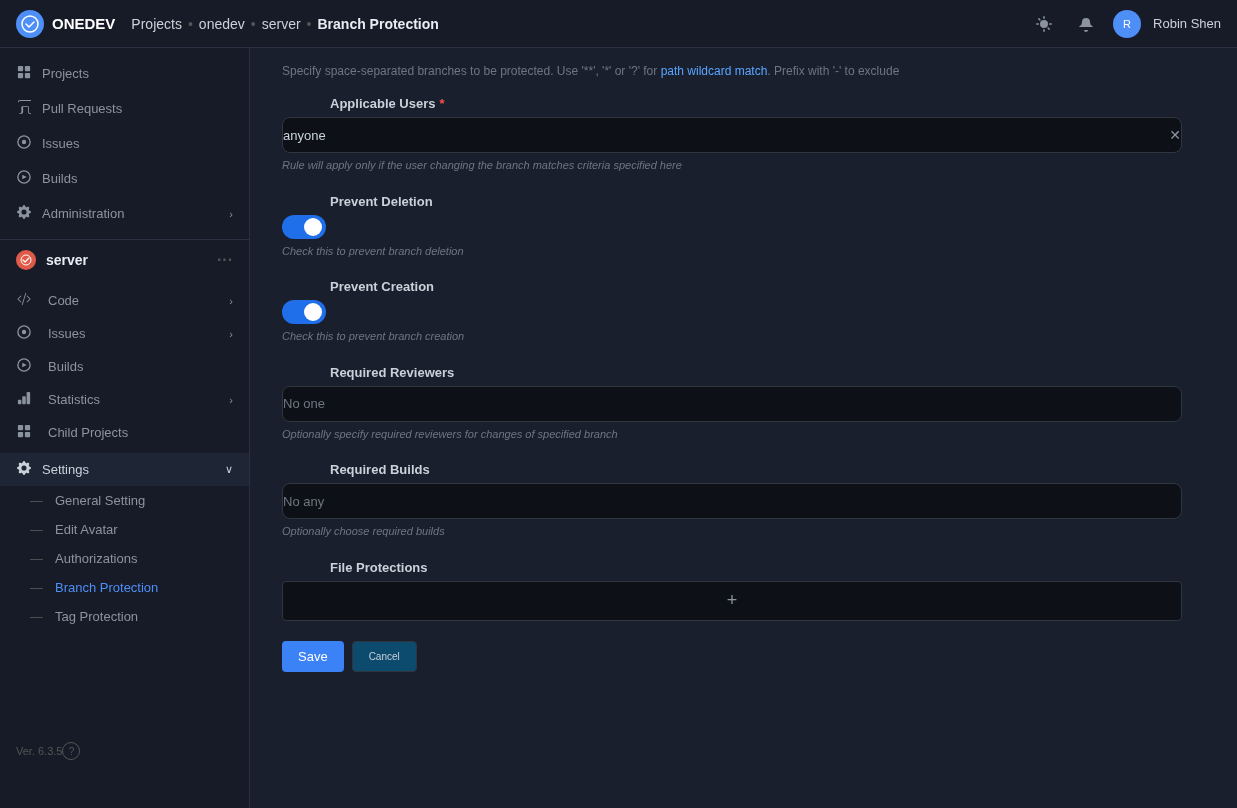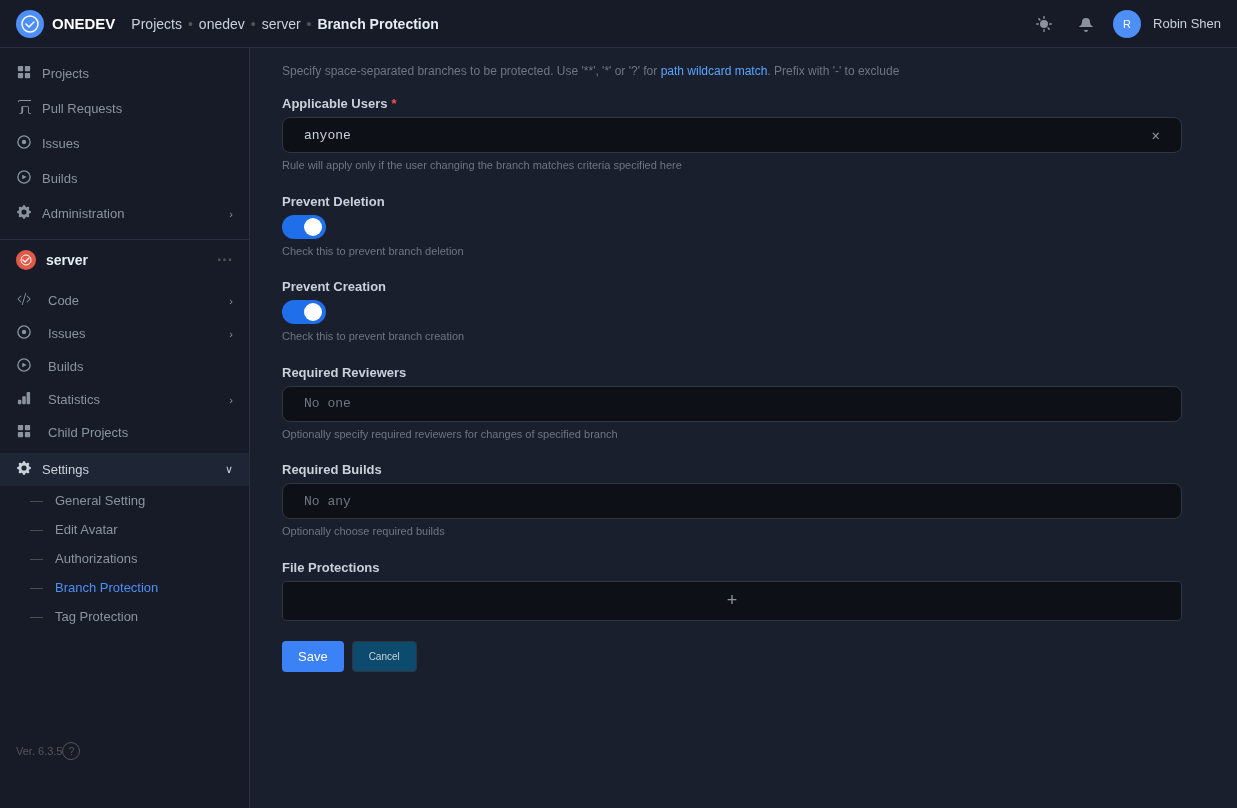--- a/index.html
+++ b/index.html
@@ -244,50 +244,51 @@
     }
 
     .form-label {
       font-size: 13px;
       color: #c9d1d9;
       font-weight: 600;
       margin-bottom: 6px;
       display: flex;
       align-items: center;
       gap: 4px;
+      margin-left: 48px;
     }
     .required-star {
       color: #f85149;
     }
 
     .form-input {
       width: 100%;
       background: #0d1117;
       border: 1px solid #30363d;
       border-radius: 8px;
-      padding: 8px 21px;
+      padding: 8px 0;
       color: #c9d1d9;
       font-size: 13px;
       display: flex;
       align-items: center;
       justify-content: space-between;
       min-height: 36px;
-      font-family: Liberation Mono, monospace;
     }
     .form-input .clear-btn {
       color: #8b949e;
       cursor: pointer;
       font-size: 14px;
     }
 
     .form-hint {
       font-size: 11px;
       color: #6e7681;
       margin-top: 4px;
       line-height: 1.5;
+      font-style: italic;
     }
 
     
     .toggle-wrapper {
       display: flex;
       align-items: center;
       gap: 0;
     }
     .toggle {
       width: 44px;

